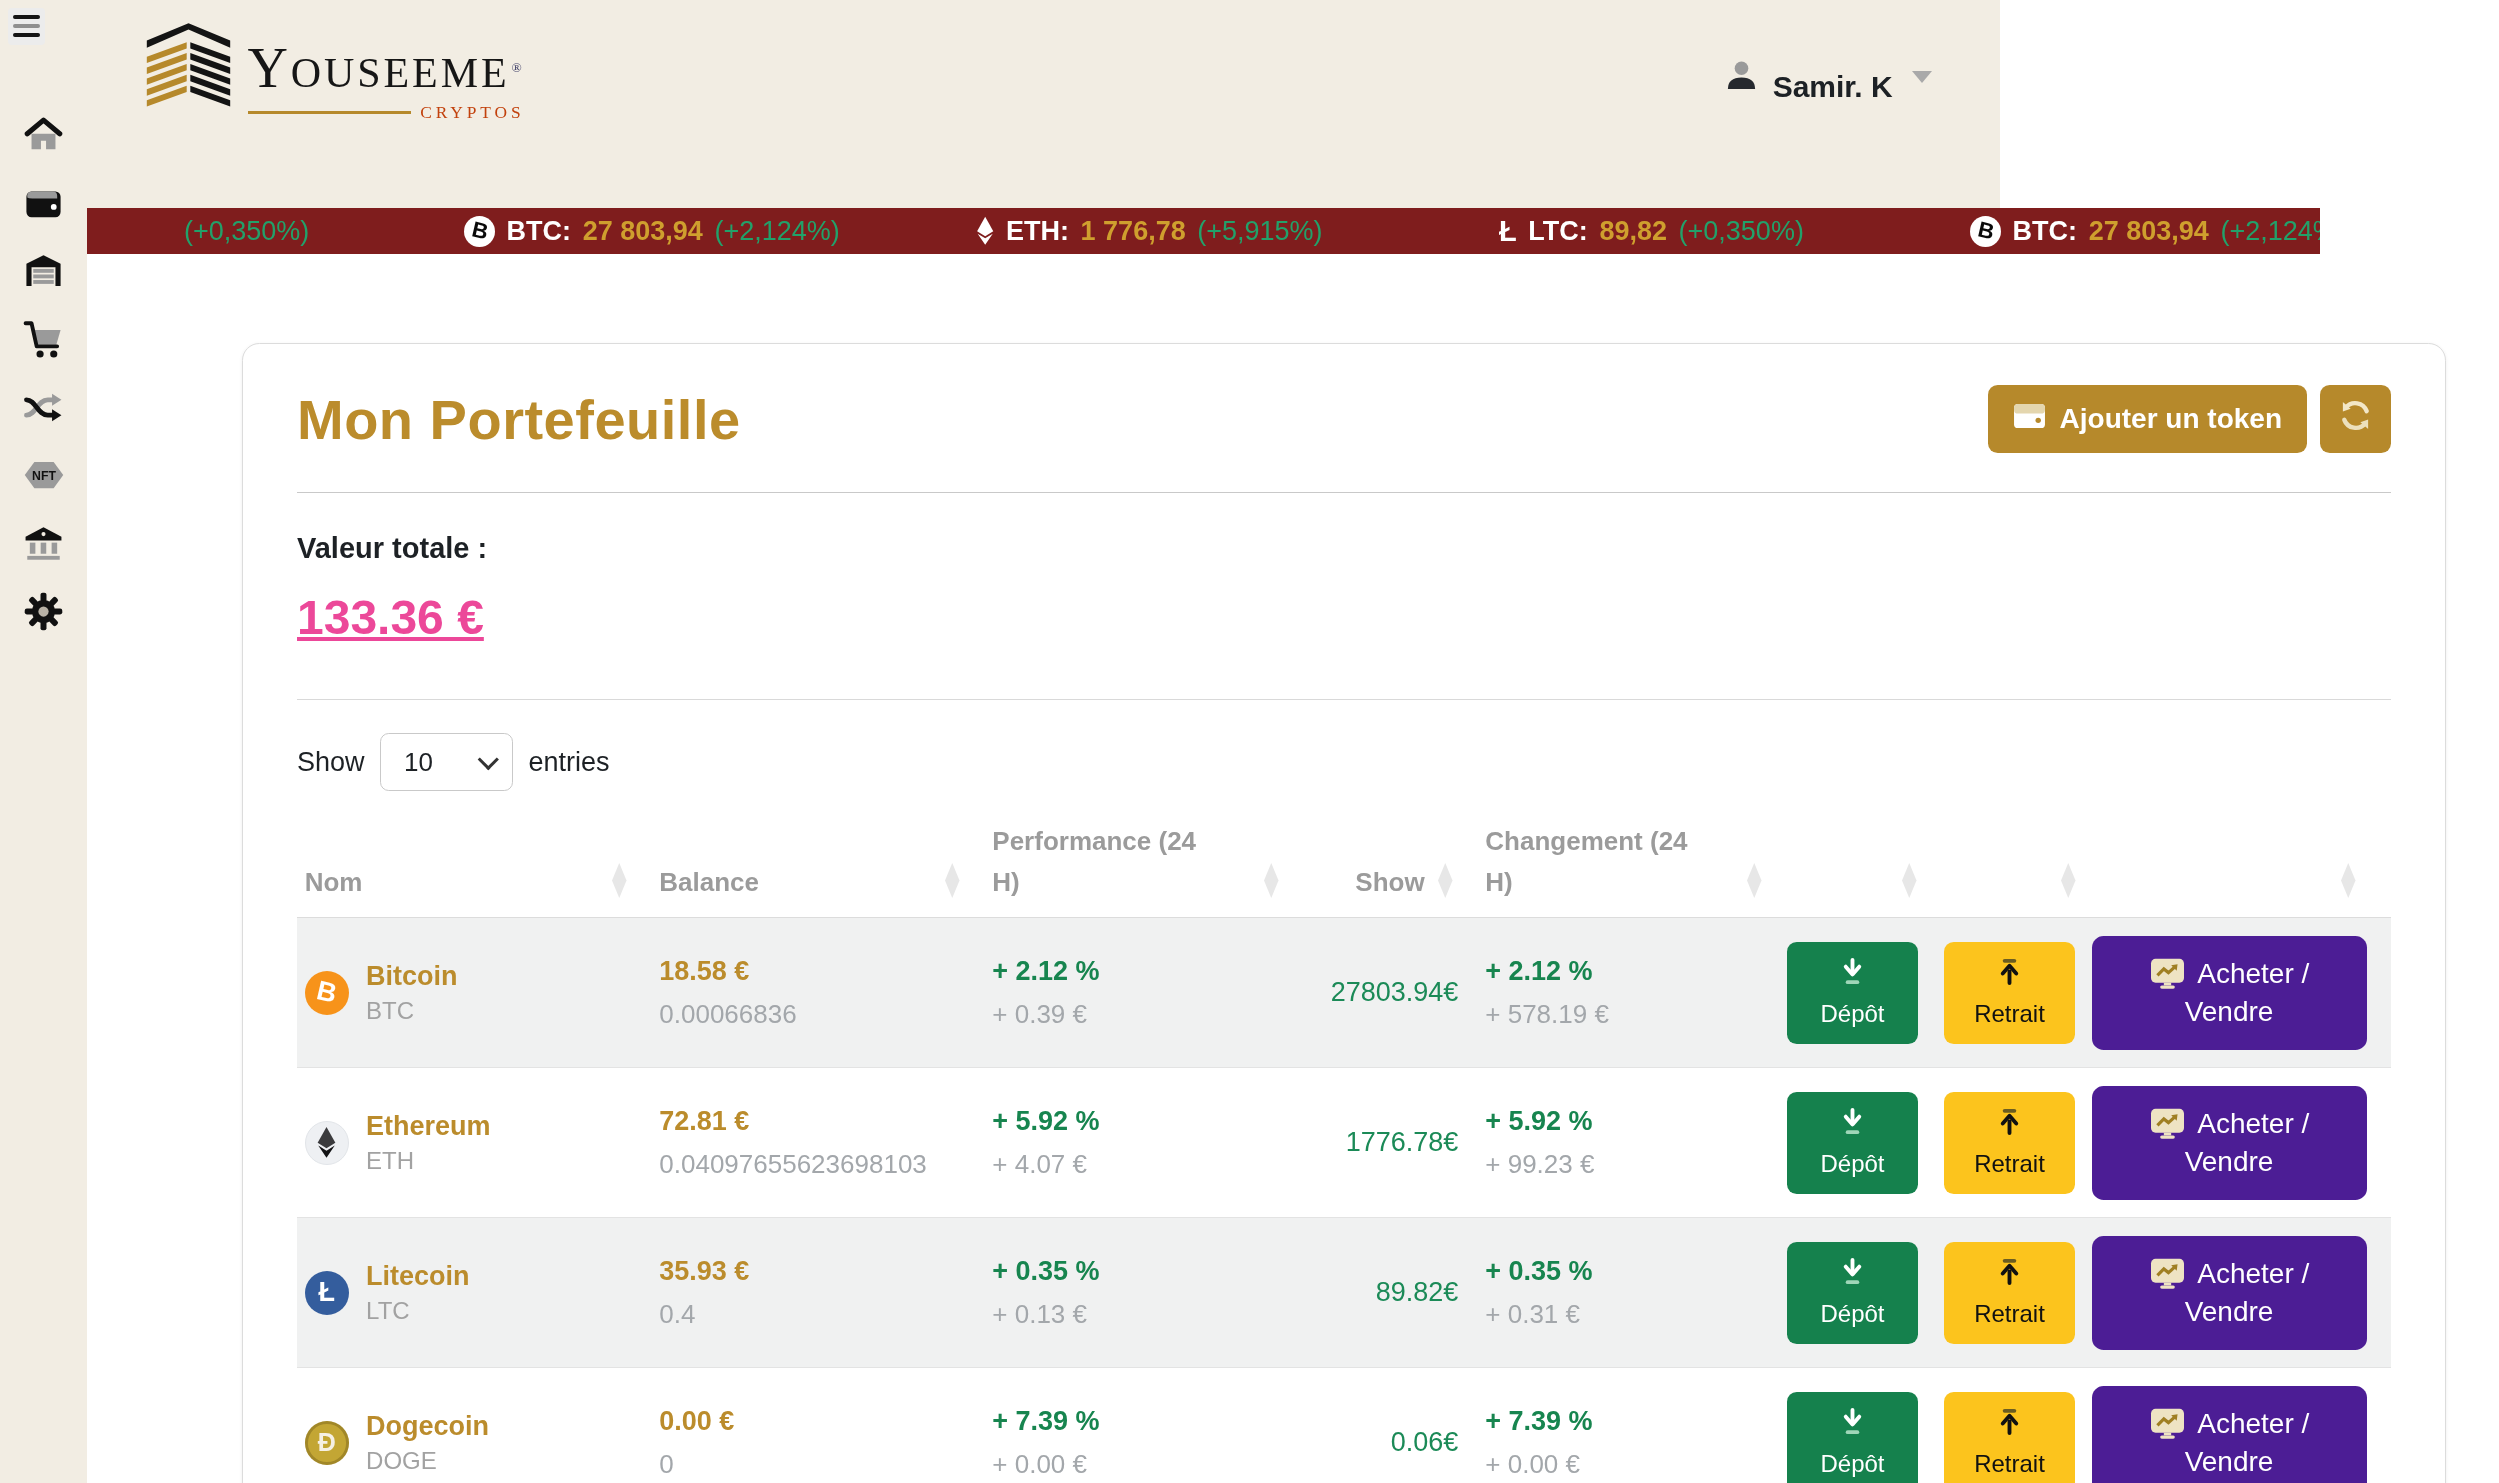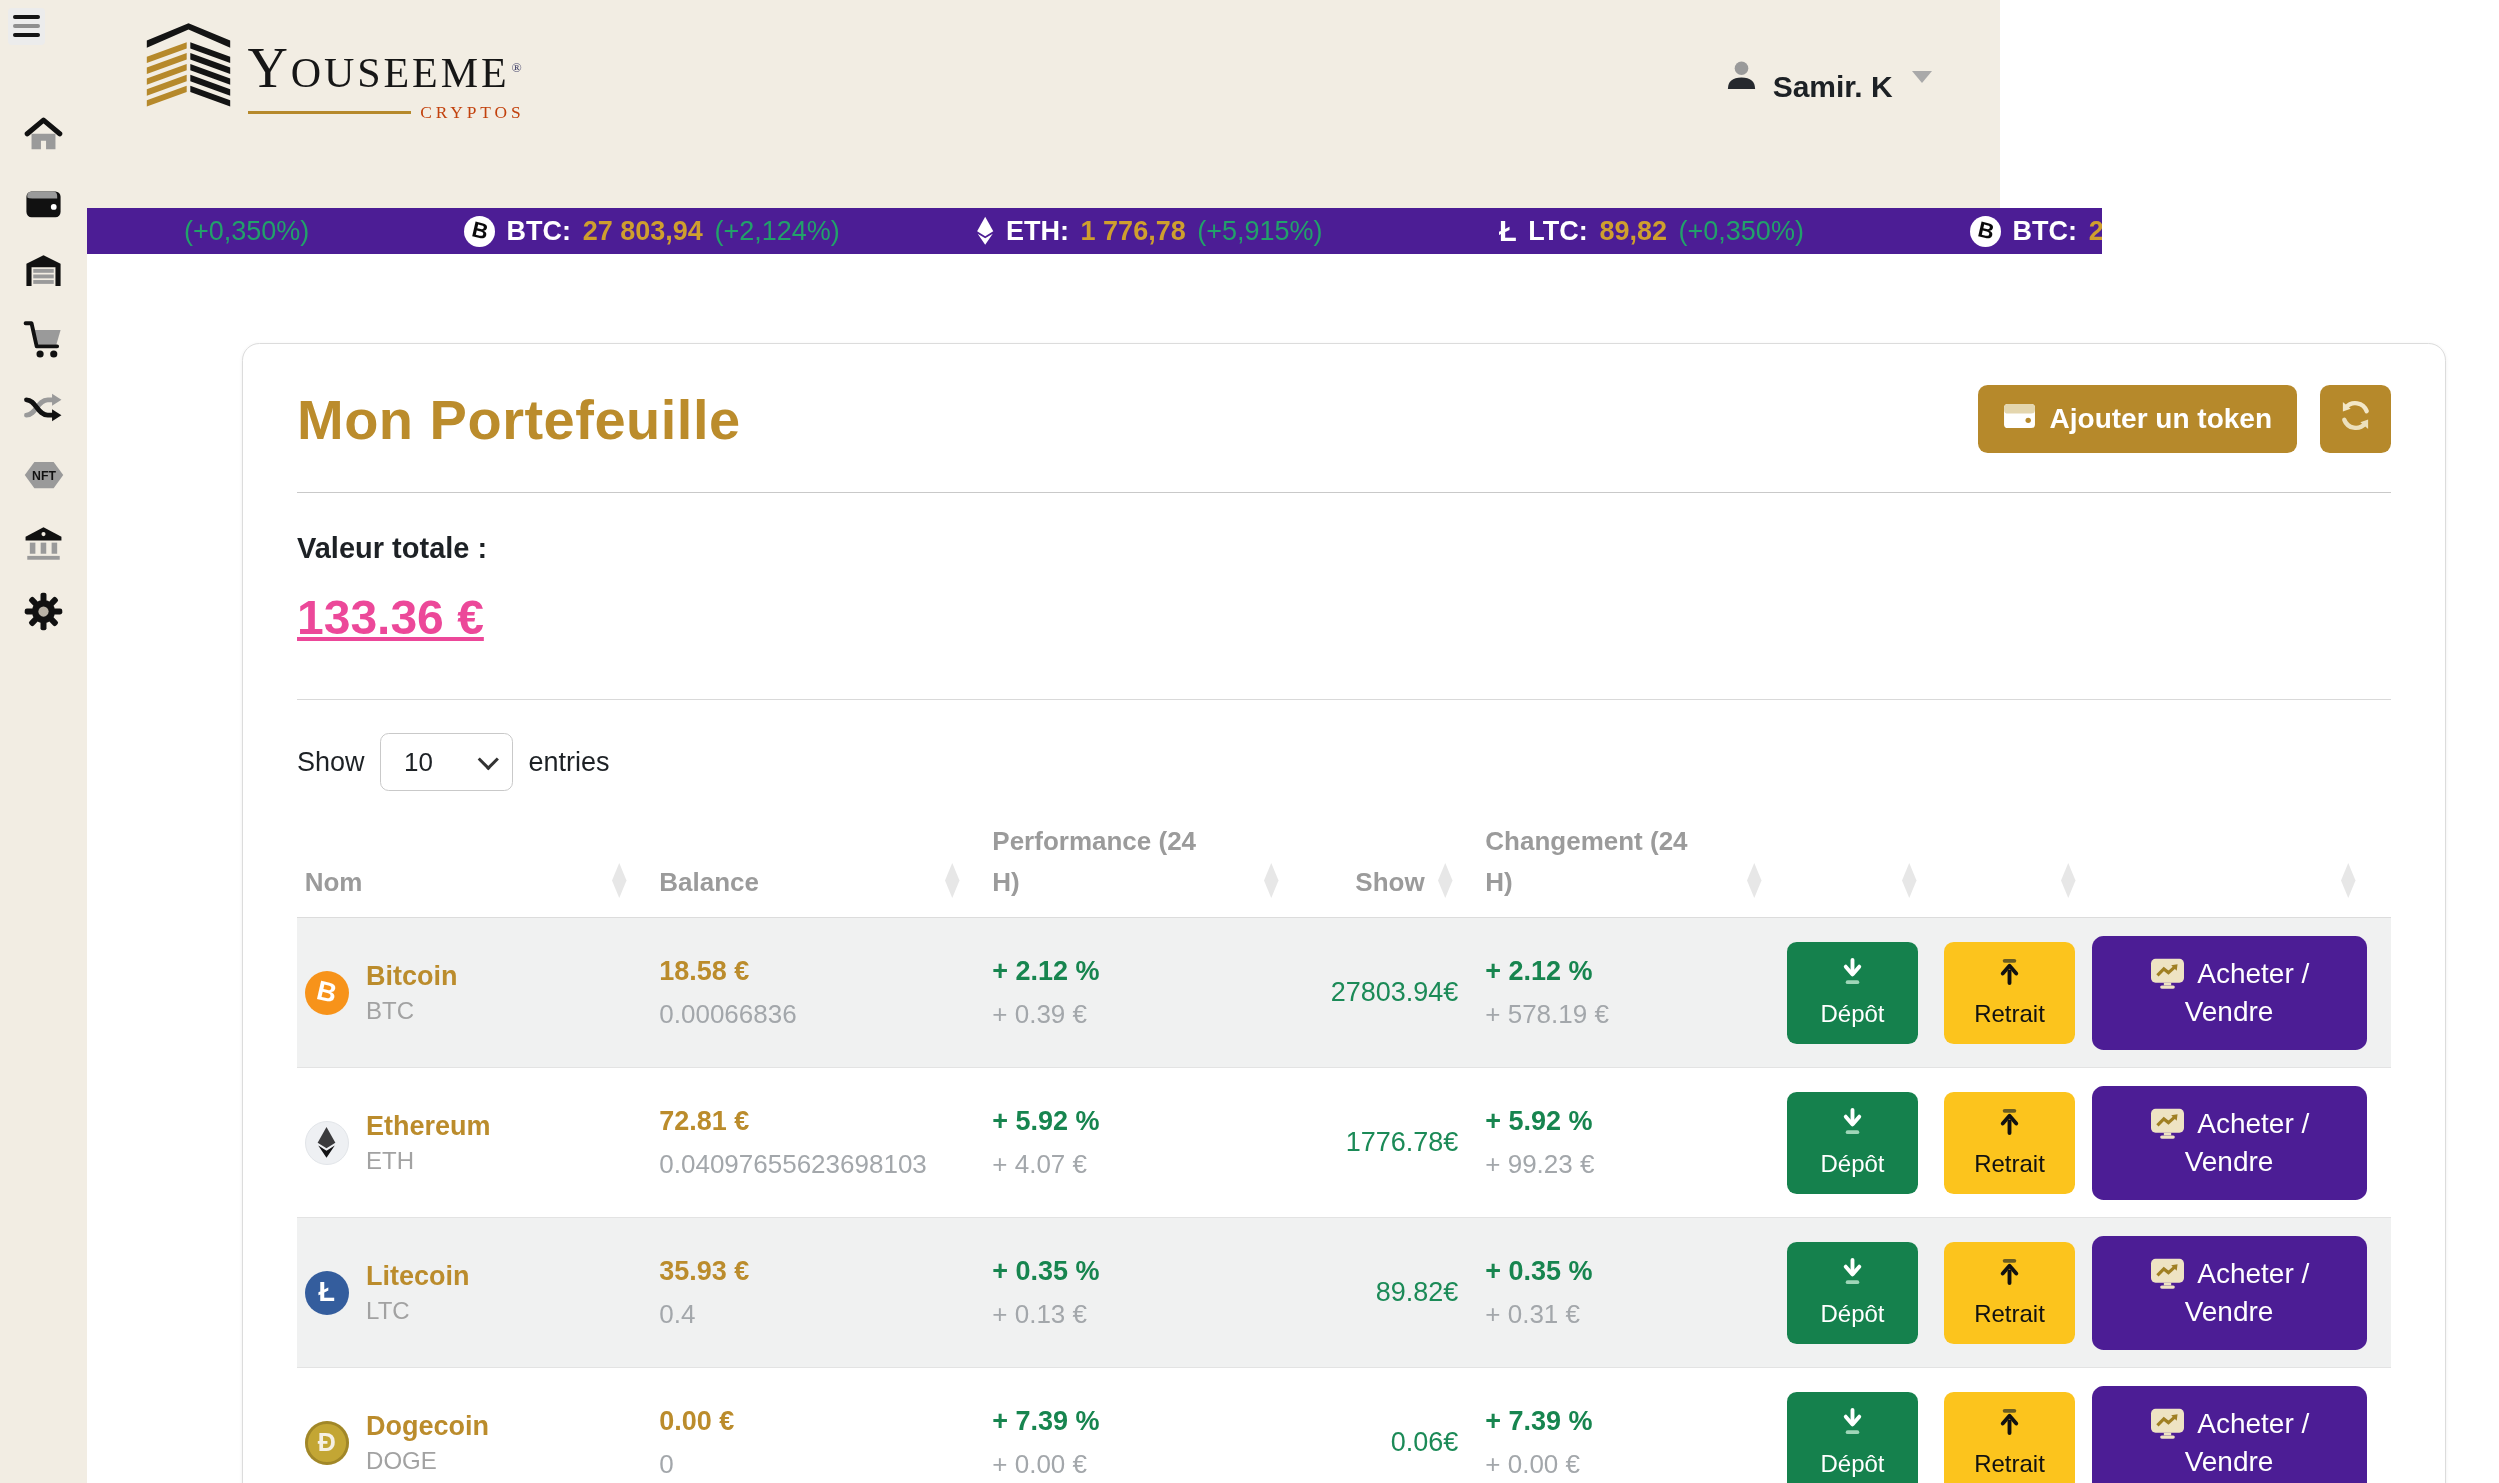--- a/index.html
+++ b/index.html
@@ -26,38 +26,38 @@
   .sidebar{position:absolute;left:0;top:0;width:87px;height:1484px;background:#f2ede3;z-index:5;}
   .hamburger{position:absolute;top:7.7px;left:7.7px;width:37px;height:37px;background:#ececec;border:none;border-radius:3.9px;
     display:flex;flex-direction:column;justify-content:center;align-items:center;gap:4.8px;cursor:pointer;padding:0;}
   .hamburger .bar{width:27px;height:4.3px;border-radius:1.9px;}
   .hamburger .b1,.hamburger .b3{background:#141414;}
   .hamburger .b2{background:#8f8f8f;}
   .side-icons{position:absolute;top:116px;left:0;width:87px;display:flex;flex-direction:column;align-items:center;gap:27px;}
   .side-item{background:none;border:none;padding:0;width:42px;height:41px;cursor:pointer;display:flex;align-items:center;justify-content:center;}
 
   
-  .ticker{position:absolute;left:87px;top:208px;width:2015px;height:46px;background:#4c1d95;overflow:hidden;}
+  .ticker{position:absolute;left:87px;top:208px;width:2233px;height:46px;background:#7f1d1d;overflow:hidden;}
   .t-item{position:absolute;top:0;height:46px;display:flex;align-items:center;gap:11.6px;font-size:27px;white-space:nowrap;}
   .t-sym{color:#ffffff;font-weight:700;}
   .t-val{color:#cf9f2e;font-weight:600;}
   .t-chg{color:#22a16a;font-weight:500;}
   .t-btc{display:inline-flex;width:31px;height:31px;border-radius:50%;background:#ffffff;color:#0a0a0a;
     align-items:center;justify-content:center;font-weight:700;font-size:22px;transform:translateY(0);}
   .t-btc b{transform:rotate(13deg);}
   .t-ltc{color:#ffffff;font-weight:700;font-size:29px;}
 
   
   .content{position:absolute;left:87px;top:254px;width:2413px;height:1230px;background:#ffffff;}
   .card{position:absolute;left:155px;top:89px;width:2204px;height:1507px;background:#ffffff;
     border:1px solid #dcdcdc;border-radius:17.4px;box-shadow:0 1px 3.9px rgba(0,0,0,.07);
     padding:41px 54px 0 54px;box-sizing:border-box;}
   .card-head{display:flex;justify-content:space-between;align-items:center;}
   .card-title{margin:0;font-size:56px;font-weight:700;color:#bb8c2c;letter-spacing:0.5px;}
-  .head-actions{display:flex;gap:23px;align-items:center;}
+  .head-actions{display:flex;gap:13px;align-items:center;}
   .btn-gold{display:flex;align-items:center;gap:13.5px;background:#b6892b;color:#ffffff;border:none;border-radius:9.7px;
     height:68px;padding:0 25px;font-size:28px;font-weight:600;font-family:inherit;cursor:pointer;}
   .btn-refresh{width:71px;justify-content:center;padding:0;}
   .hr1{border:none;border-top:1px solid #c9c9c9;margin:39px 0 0 0;}
   .hr2{border:none;border-top:1px solid #d9d9d9;margin:54px 0 0 0;}
   .total{margin-top:39px;}
   .total-label{font-size:29px;font-weight:700;color:#1d2125;}
   .total-value{margin-top:25px;font-size:48px;font-weight:700;color:#ec4899;text-decoration:underline;}
   .show-row{margin-top:33px;display:flex;align-items:center;gap:15.5px;font-size:27px;color:#1d2125;}
   .select-wrap{position:relative;display:inline-block;}

